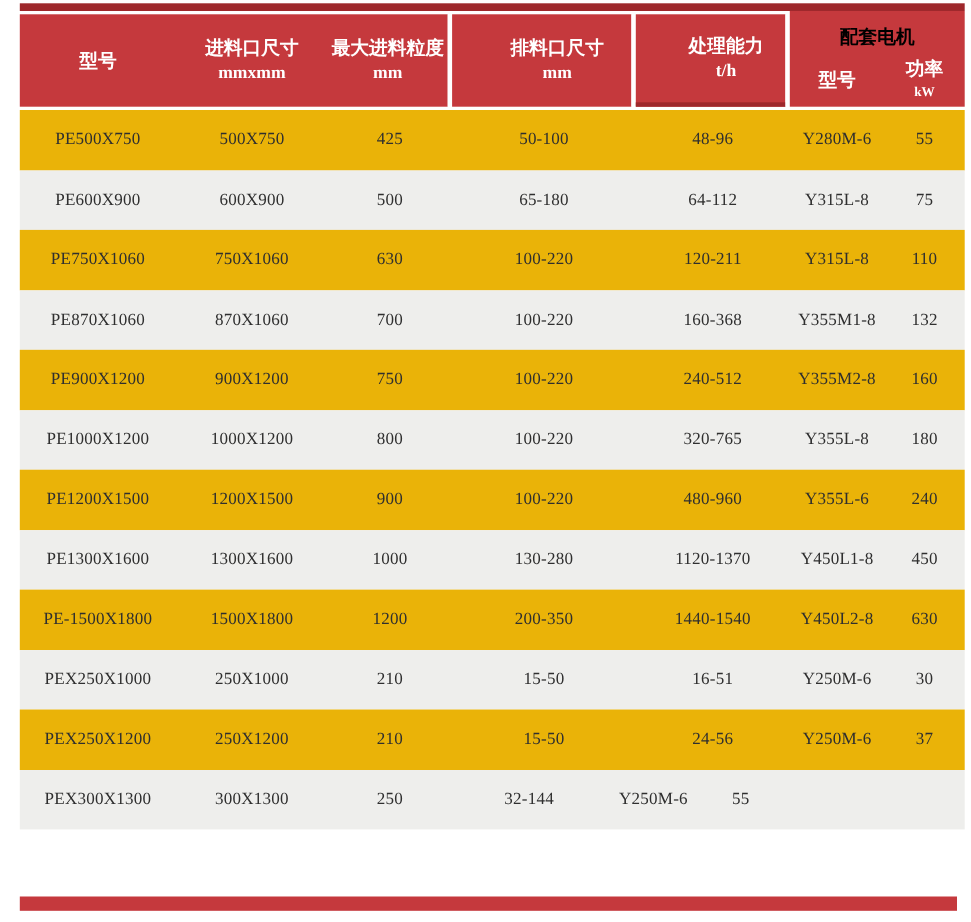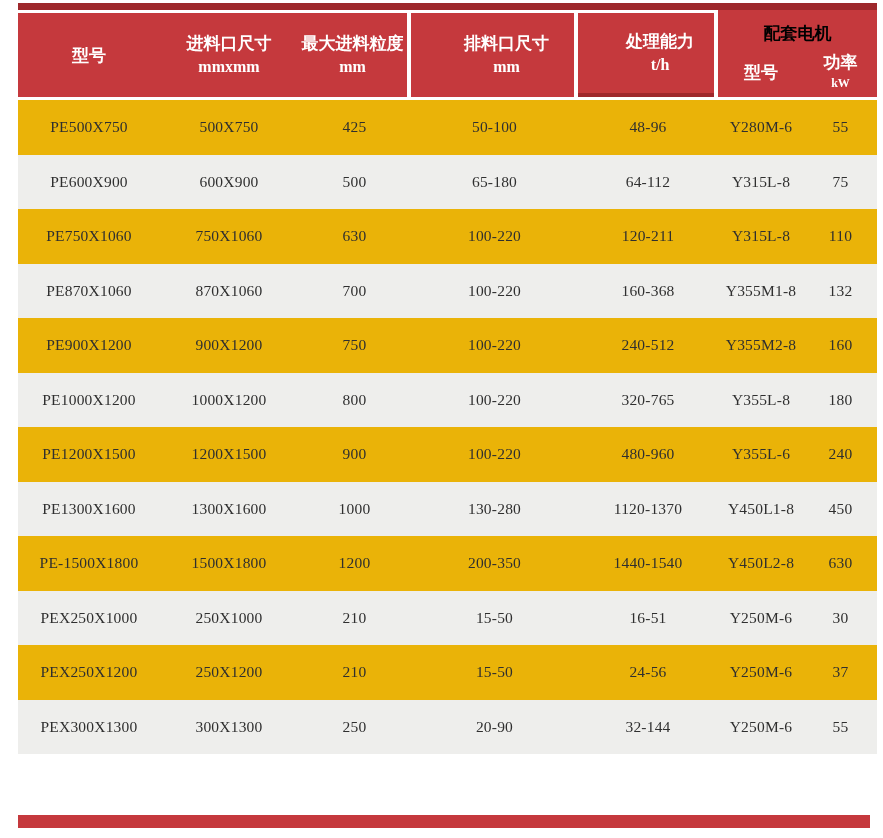--- a/index.html
+++ b/index.html
@@ -202,21 +202,20 @@
     <div class="cell c3">210</div>
     <div class="cell c4">15-50</div>
     <div class="cell c5">24-56</div>
     <div class="cell c6">Y250M-6</div>
     <div class="cell c7">37</div>
   </div>
         <div class="trow alt">
     <div class="cell c1">PEX300X1300</div>
     <div class="cell c2">300X1300</div>
     <div class="cell c3">250</div>
-    <div class="cell c4">20-90</div>
     <div class="cell c5">32-144</div>
     <div class="cell c6">Y250M-6</div>
     <div class="cell c7">55</div>
   </div>
       </div>
 
     <div class="bottom-bar"></div>
   </div>
 </div>
 

